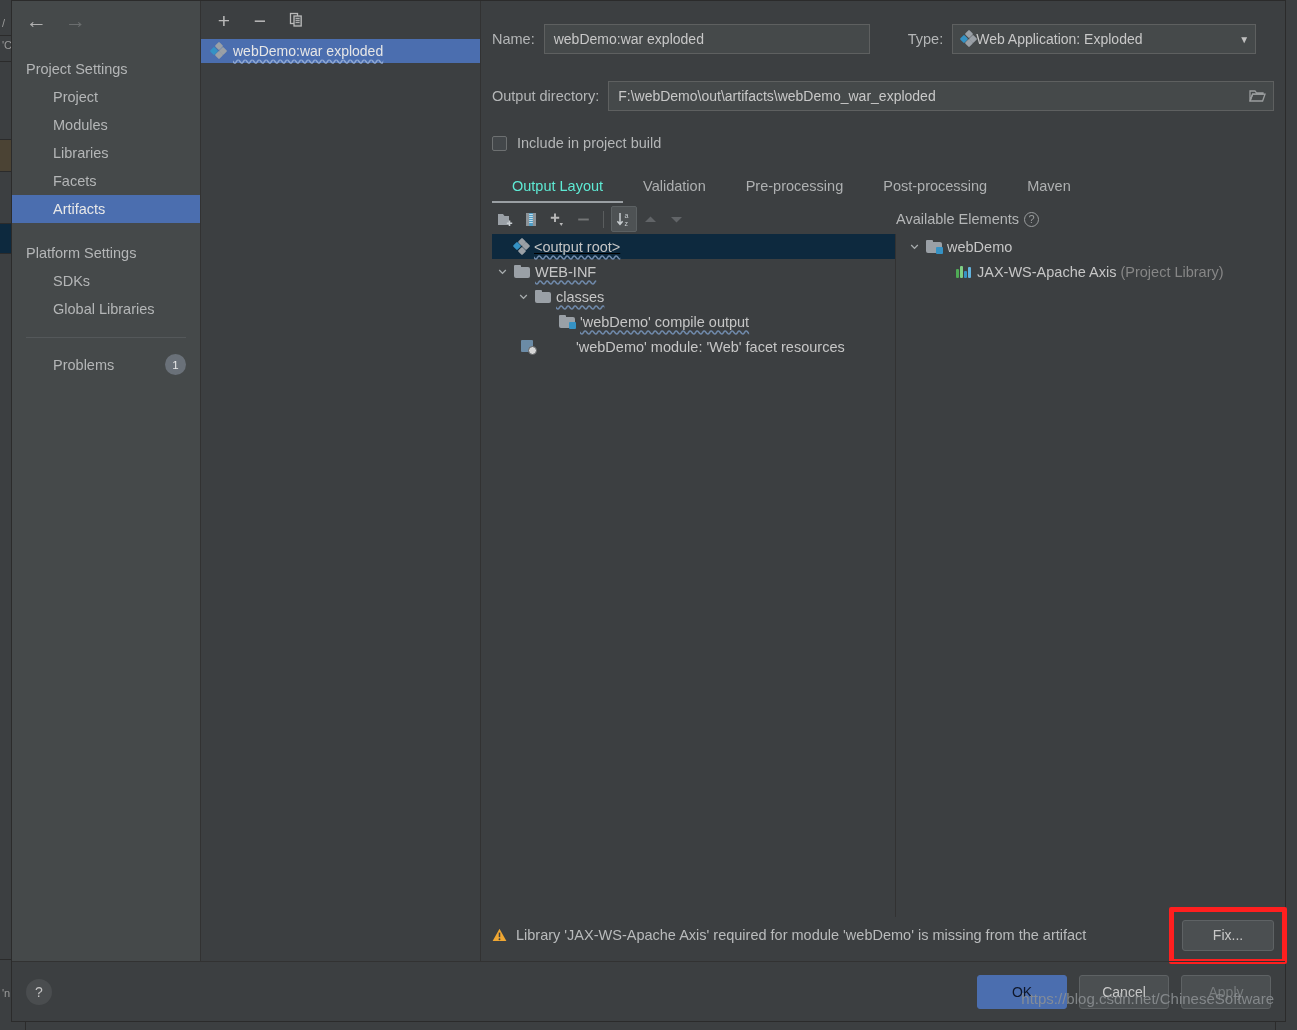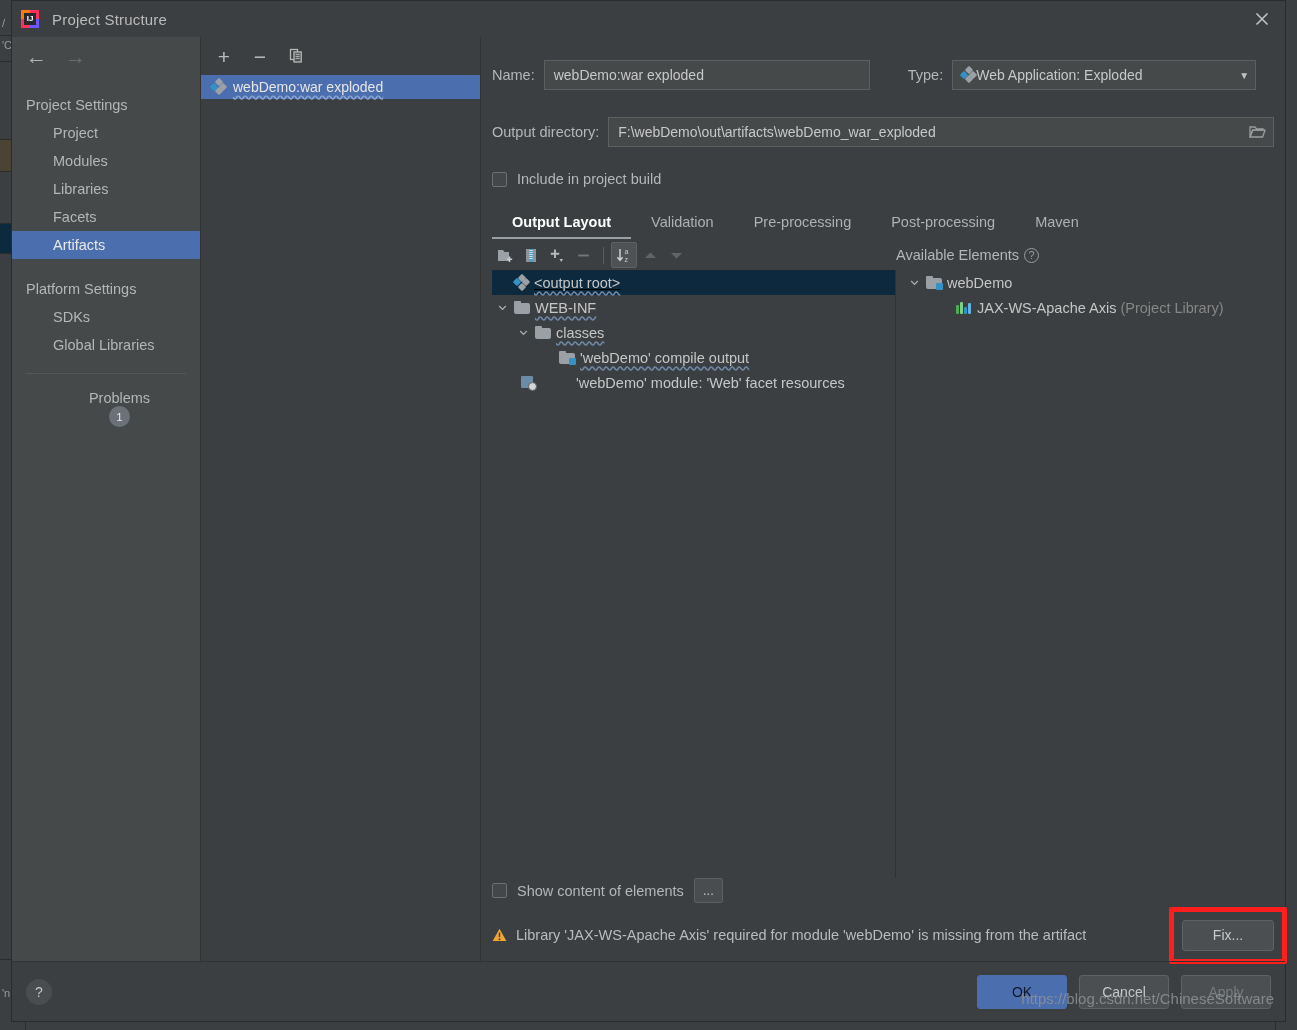--- a/index.html
+++ b/index.html
@@ -69,21 +69,21 @@
   .nav-arrow.disabled { color: #6a6d6e; cursor: default; }
   .nav-group {
     font-size: 14.5px; color: #b4b6b7; padding: 6px 0 6px 14px; margin-top: 16px;
   }
   .nav-item {
     font-size: 14.5px; color: #b4b6b7; padding: 6px 0 6px 41px; cursor: pointer;
   }
   .nav-item.selected { background: #4b6eaf; color: #e8e8e8; }
   .nav-sep { height: 1px; background: #54585a; margin: 14px 14px 10px 14px; }
   .nav-problems {
-    display: flex; align-items: center; padding: 6px 14px 6px 41px; cursor: pointer; flex-direction: column;
+    display: flex; align-items: center; padding: 6px 14px 6px 41px; cursor: pointer;
   }
   .nav-problems .lbl { font-size: 14.5px; color: #b4b6b7; flex: 1; }
   .badge {
     width: 21px; height: 21px; border-radius: 50%;
     background: #6a7179; color: #e8e8e8;
     font-size: 11.5px; display: flex; align-items: center; justify-content: center;
   }
 
   
   #list-pane {
@@ -148,21 +148,21 @@
     flex: 0 0 15px; cursor: pointer;
   }
   .check-label { font-size: 14.5px; color: #b4b6b7; cursor: pointer; }
 
   
   #tabs { display: flex; align-items: flex-end; gap: 0; margin-top: 22px; height: 30px; }
   .tab {
     font-size: 14.5px; color: #aeb0b1; padding: 0 20px 7px 20px; cursor: pointer;
     border-bottom: 2px solid transparent;
   }
-  .tab.active { color: #ffffff; border-bottom-color: #9a9fa3; font-weight: bold; }
+  .tab.active { color: #5eead4; border-bottom-color: #9a9fa3; }
 
   
   #content-toolbar {
     display: flex; align-items: center; height: 30px; margin-top: 1px;
     position: relative;
   }
   .ct-btn { width: 26px; height: 26px; display: flex; align-items: center; justify-content: center; cursor: pointer; }
   .ct-btn.active { background: #4e5254; border: 1px solid #5c6163; border-radius: 2px; }
   .ct-btn.disabled { opacity: .45; cursor: default; }
   .ct-sep { width: 1px; height: 17px; background: #5a5d5e; margin: 0 7px; }
@@ -265,35 +265,20 @@
   <div class="bg-row" style="top:140px;height:32px;background:#4b4334;"></div>
   <div class="bg-row" style="top:172px;height:52px;"></div>
   <div class="bg-row" style="top:224px;height:30px;background:#0d293e;"></div>
   <div class="bg-row" style="top:254px;height:706px;"></div>
   <div class="bg-txt" style="position:absolute;top:984px;">'n</div>
 </div>
 <div id="bg-right"></div>
 
 <div id="dialog">
 
-  <div id="titlebar">
-    <div id="app-icon">
-      <span class="q1"></span>
-        <span class="q2"></span>
-        <span class="q3"></span>
-        <span class="q4"></span>
-      <span class="ij">IJ</span>
-    </div>
-    <div id="dialog-title">Project Structure</div>
-    <div id="close-btn">
-      <svg viewBox="0 0 14 14">
-          <path d="M1.5 1.5 L12.5 12.5 M12.5 1.5 L1.5 12.5" stroke="#c2c2c2" stroke-width="1.6" fill="none"></path>
-        </svg>
-    </div>
-  </div>
 
   <div id="dialog-body">
 
     <div id="sidebar">
       <div id="nav-arrows">
         <span class="nav-arrow">←</span>
         <span class="nav-arrow disabled">→</span>
       </div>
 
       <div class="nav-group">Project Settings</div>
@@ -519,25 +504,20 @@
               <i style="height:12px;background:#7fcf84;"></i>
               <i style="height:7px;background:#3592c4;"></i>
               <i style="height:11px;background:#62b3dd;"></i>
             </span>
             <span class="tlabel"><span>JAX-WS-Apache Axis</span><span class="muted"> (Project Library)</span></span>
           </div>
         </div>
       </div>
 
       <div id="main-bottom">
-        <div class="row-show">
-          <span class="checkbox"></span>
-          <span class="check-label">Show content of elements</span>
-          <span id="ellipsis-btn">...</span>
-        </div>
 
         <div class="row-warn">
           <svg class="warn-tri" viewBox="0 0 15 14">
             <path d="M7.5 0.8 L14.4 13 H0.6 Z" fill="#f0a732"></path>
             <path d="M7.5 4.6 V9.2" stroke="#3c3f41" stroke-width="1.5"></path>
             <circle cx="7.5" cy="11.2" r="0.95" fill="#3c3f41"></circle>
           </svg>
           <span id="warn-text">Library 'JAX-WS-Apache Axis' required for module 'webDemo' is missing from the artifact</span>
           <span id="fix-wrap">
             <span id="fix-highlight"></span>

